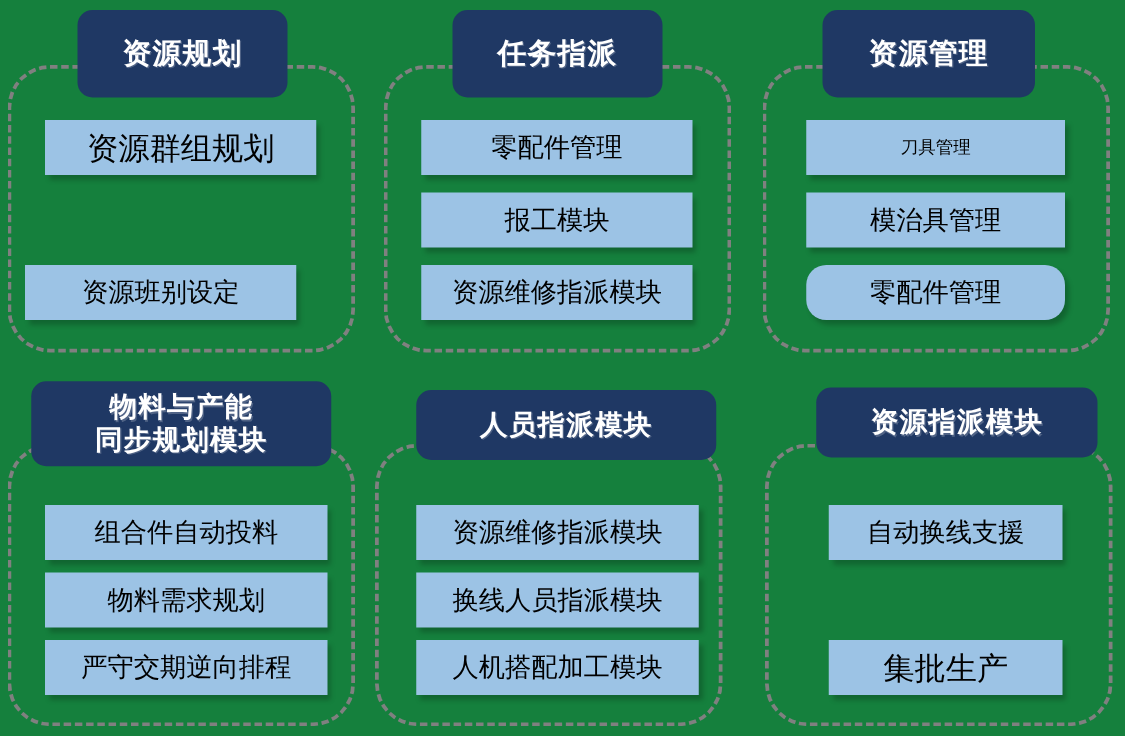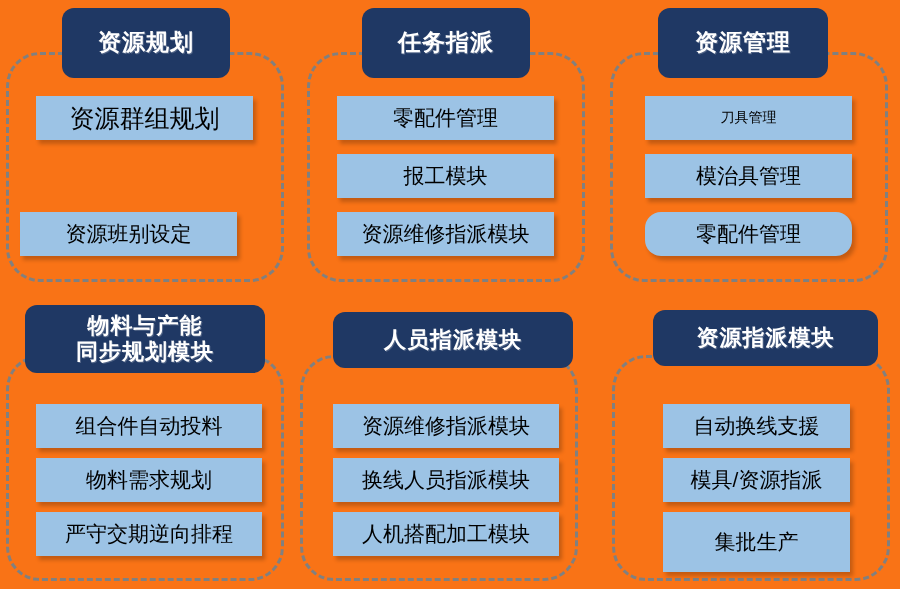--- a/index.html
+++ b/index.html
@@ -10,21 +10,21 @@
   body {
     width: 900px;
     height: 589px;
     font-family: "Liberation Sans", "DejaVu Sans", sans-serif;
     overflow: hidden;
   }
   #diagram {
     position: relative;
     width: 900px;
     height: 589px;
-    background: #f97316;
+    background: #15803d;
   }
 
   
   .group-box {
     position: absolute;
     box-sizing: border-box;
     border: 3px dashed #808080;
     border-radius: 34px;
     background: transparent;
   }
@@ -121,16 +121,15 @@
   <div class="item-bar" style="left:333px; top:458px; width:226px; height:44px; font-size:21px;font-family:Liberation Serif, serif;">换线人员指派模块</div>
   <div class="item-bar" style="left:333px; top:512px; width:226px; height:44px; font-size:21px;">人机搭配加工模块</div>
 
   <div class="group-box" style="left:612px; top:355px; width:278px; height:226px;"></div>
 
   <div class="group-header" style="left:653px; top:310px; width:225px; height:56px; font-size:22px;">
     <span class="hdr-line">资源指派模块</span>
   </div>
 
   <div class="item-bar" style="left:663px; top:404px; width:187px; height:44px; font-size:21px;">自动换线支援</div>
-  <div class="item-bar" style="left:663px; top:458px; width:187px; height:44px; font-size:21px;">模具/资源指派</div>
-  <div class="item-bar" style="left:663px; top:512px; width:187px; height:60px; font-size:21px;">集批生产</div>
+  <div class="item-bar" style="left:663px; top:512px; width:187px; height:44px; font-size:25px;">集批生产</div>
 
 </div>
 
 </body></html>

